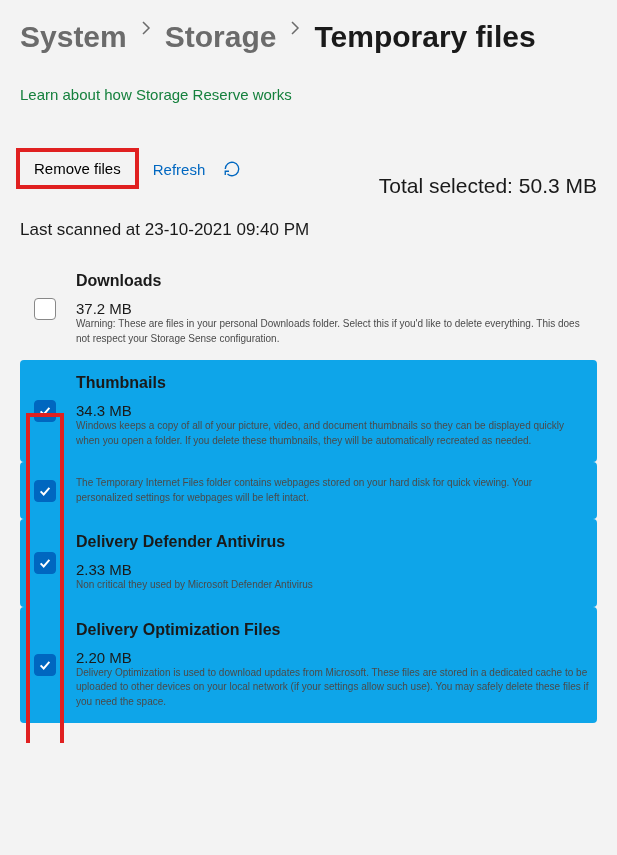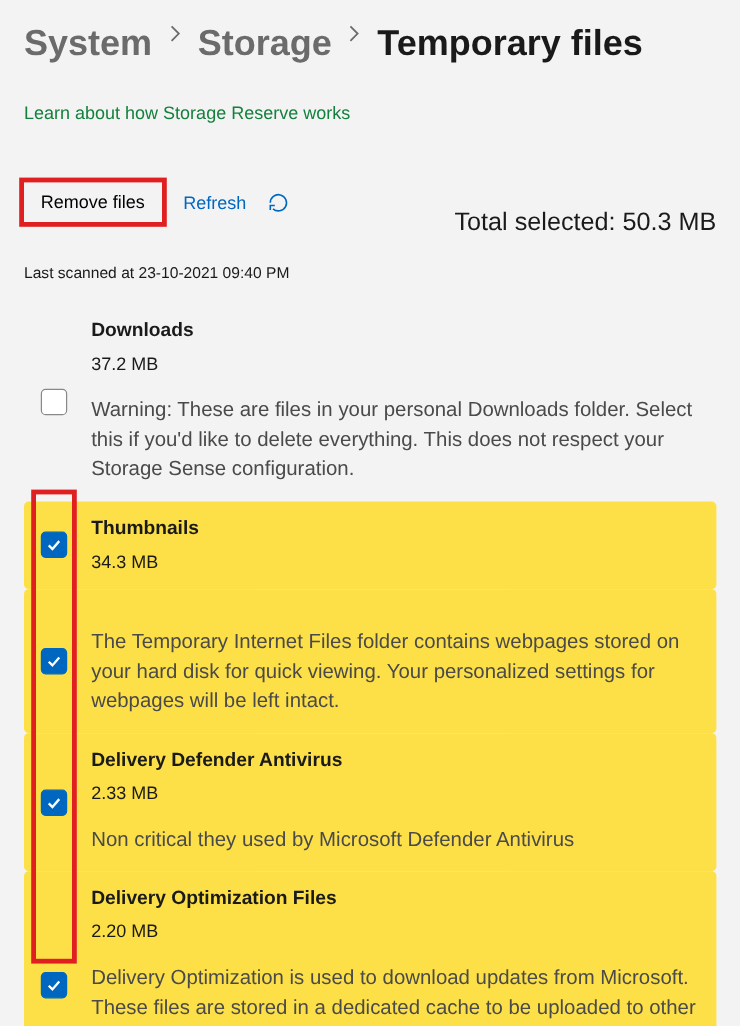--- a/index.html
+++ b/index.html
@@ -59,30 +59,30 @@
       align-items: flex-end;
       gap: 18px;
     }
     .refresh-icon svg { display: block; }
     .total-selected {
       margin-left: auto;
       font-size: 21px;
       margin-top: 35px;
     }
     .last-scanned {
-      font-size: 13px;
+      font-size: 17px;
       margin-bottom: 18px;
     }
     .item {
       display: flex;
       gap: 14px;
       padding: 14px 8px 14px 8px;
     }
     .item.highlighted {
-      background: #fde047;
+      background: #0ea5e9;
       border-radius: 4px;
     }
     .checkbox-col {
       display: flex;
       align-items: center;
       padding-top: 0;
       min-width: 34px;
       justify-content: center;
     }
     .checkbox {
@@ -112,23 +112,23 @@
     }
     .item-title {
       font-size: 16px;
       font-weight: 600;
     }
     .item-size {
       font-size: 15px;
       white-space: nowrap;
     }
     .item-desc {
-      font-size: 17px;
+      font-size: 10px;
       color: #4a4a4a;
-      margin-top: 18px;
+      margin-top: 0;
       line-height: 1.45;
     }
     .list-wrap { position: relative; }
     .cb-outline {
       position: absolute;
       left: 6px;
       width: 38px;
       border: 4px solid #e02020;
       pointer-events: none;
     }
@@ -193,20 +193,21 @@
         <svg width="14" height="14" viewBox="0 0 16 16" fill="none" stroke-width="2.2">
             <path d="M3 8.5 L6.5 12 L13 4.5"></path>
           </svg>
       </div>
     </div>
     <div class="content-col">
       <div class="item-header">
         <span class="item-title">Thumbnails</span>
         <span class="item-size">34.3 MB</span>
       </div>
+      <div class="item-desc">Windows keeps a copy of all of your picture, video, and document thumbnails so they can be displayed quickly when you open a folder. If you delete these thumbnails, they will be automatically recreated as needed.</div>
     </div>
   </div>
 
   <div class="item highlighted">
     <div class="checkbox-col">
       <div class="checkbox checked">
         <svg width="14" height="14" viewBox="0 0 16 16" fill="none" stroke-width="2.2">
             <path d="M3 8.5 L6.5 12 L13 4.5"></path>
           </svg>
       </div>

